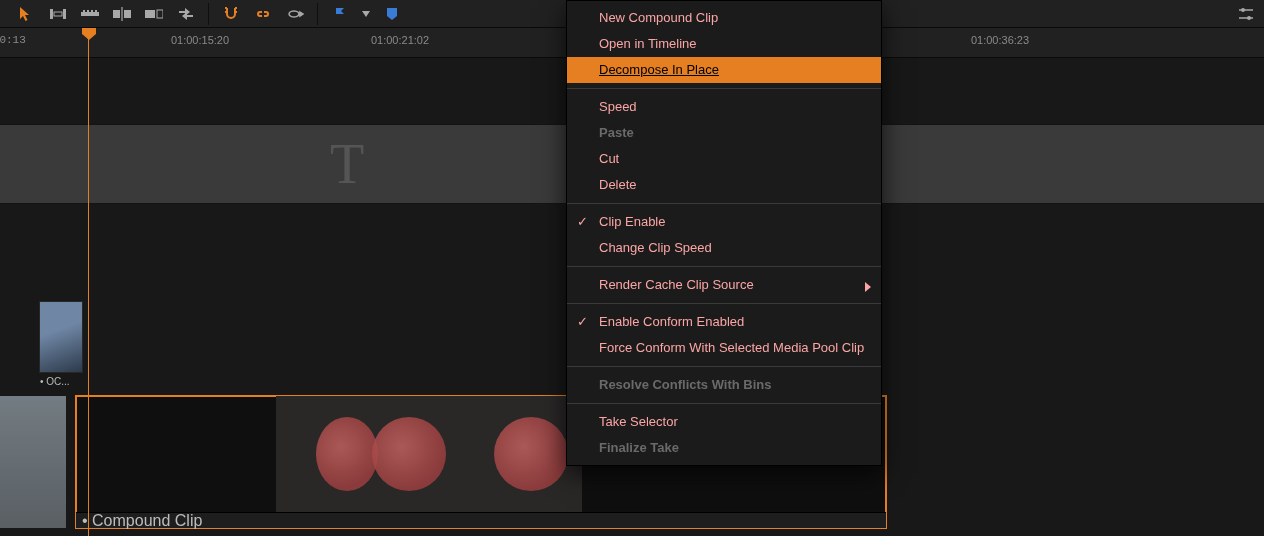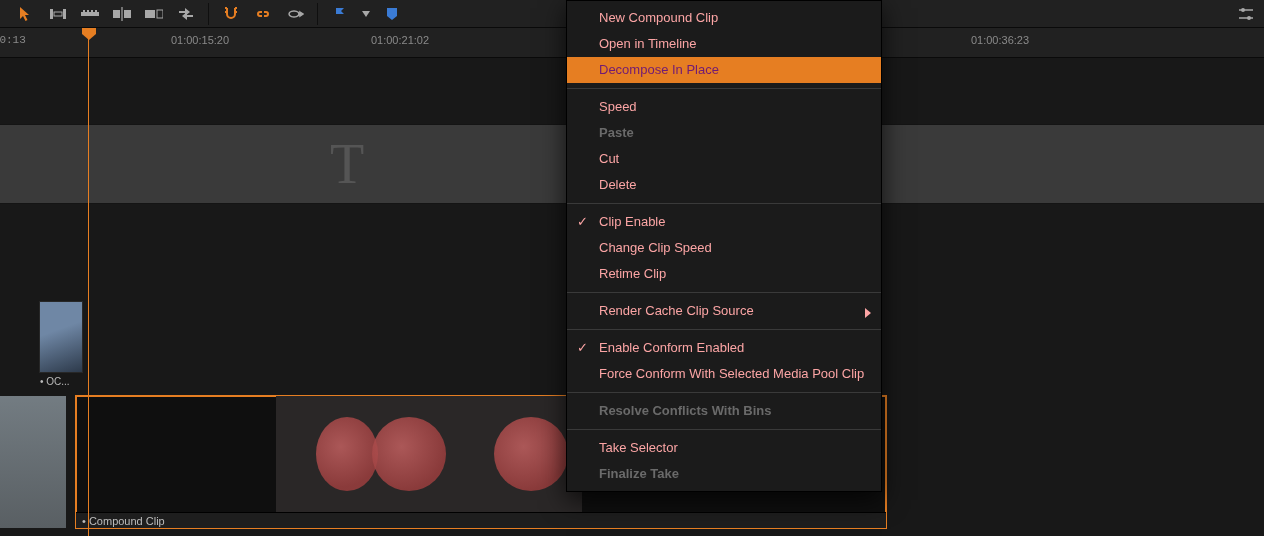--- a/index.html
+++ b/index.html
@@ -187,21 +187,21 @@
   border-radius: 50%;
   background: radial-gradient(circle at 40% 40%, #c26060, #9b3e3e 70%);
   opacity: .85;
 }
 .clip-footer {
   position: absolute;
   left: 0; right: 0; bottom: 0;
   height: 16px;
   background: #1e1e1e;
   border-top: 1px solid #000;
-  font-size: 11px;
+  font-size: 16px;
   color: #bdbdbd;
   padding-left: 6px;
   display: flex;
   align-items: center;
   gap: 4px;
 }
 
 
 .context-menu {
   position: absolute;
@@ -215,21 +215,21 @@
   padding: 4px 0;
   font-size: 13px;
 }
 .menu-item {
   position: relative;
   padding: 4px 14px 4px 32px;
   color: #fca5a5;
   line-height: 18px;
 }
 .menu-item.disabled { color: #6a6a6a; font-weight: bold; }
-.menu-item.highlight { background: #e67e22; color: #701a75; }
+.menu-item.highlight { background: #e67e22; color: #000000; text-decoration: underline; }
 .menu-item .check {
   position: absolute;
   left: 10px;
   top: 4px;
   color: inherit;
   font-size: 13px;
 }
 .menu-item .submenu-arrow {
   position: absolute;
   right: 10px;
@@ -385,21 +385,20 @@
     <div class="menu-item"><span>Open in Timeline</span></div>
     <div class="menu-item highlight"><span>Decompose In Place</span></div>
     <div class="menu-sep"></div>
     <div class="menu-item"><span>Speed</span></div>
     <div class="menu-item disabled"><span>Paste</span></div>
     <div class="menu-item"><span>Cut</span></div>
     <div class="menu-item"><span>Delete</span></div>
     <div class="menu-sep"></div>
     <div class="menu-item"><span class="check">✓</span><span>Clip Enable</span></div>
     <div class="menu-item"><span>Change Clip Speed</span></div>
-    <div class="menu-item"><span>Retime Clip</span></div>
     <div class="menu-sep"></div>
     <div class="menu-item"><span>Render Cache Clip Source</span><span class="submenu-arrow"><svg width="6" height="10" viewBox="0 0 6 10">
           <path d="M0 0 L6 5 L0 10 Z" fill="currentColor"></path>
         </svg></span></div>
     <div class="menu-sep"></div>
     <div class="menu-item"><span class="check">✓</span><span>Enable Conform Enabled</span></div>
     <div class="menu-item"><span>Force Conform With Selected Media Pool Clip</span></div>
     <div class="menu-sep"></div>
     <div class="menu-item disabled"><span>Resolve Conflicts With Bins</span></div>
     <div class="menu-sep"></div>

